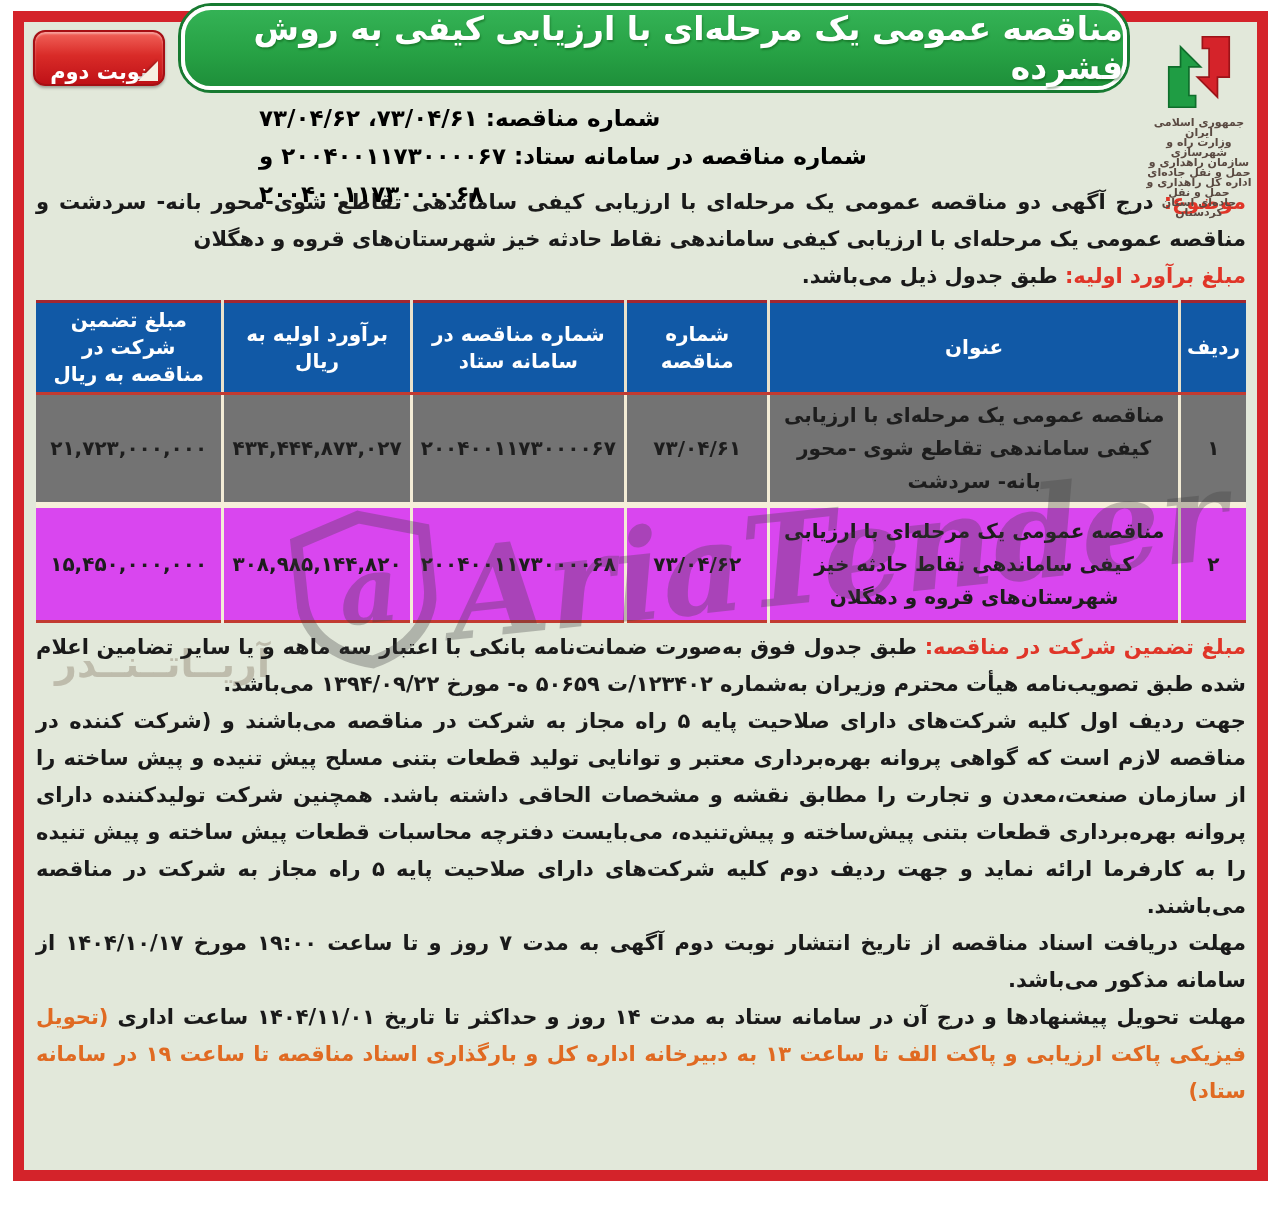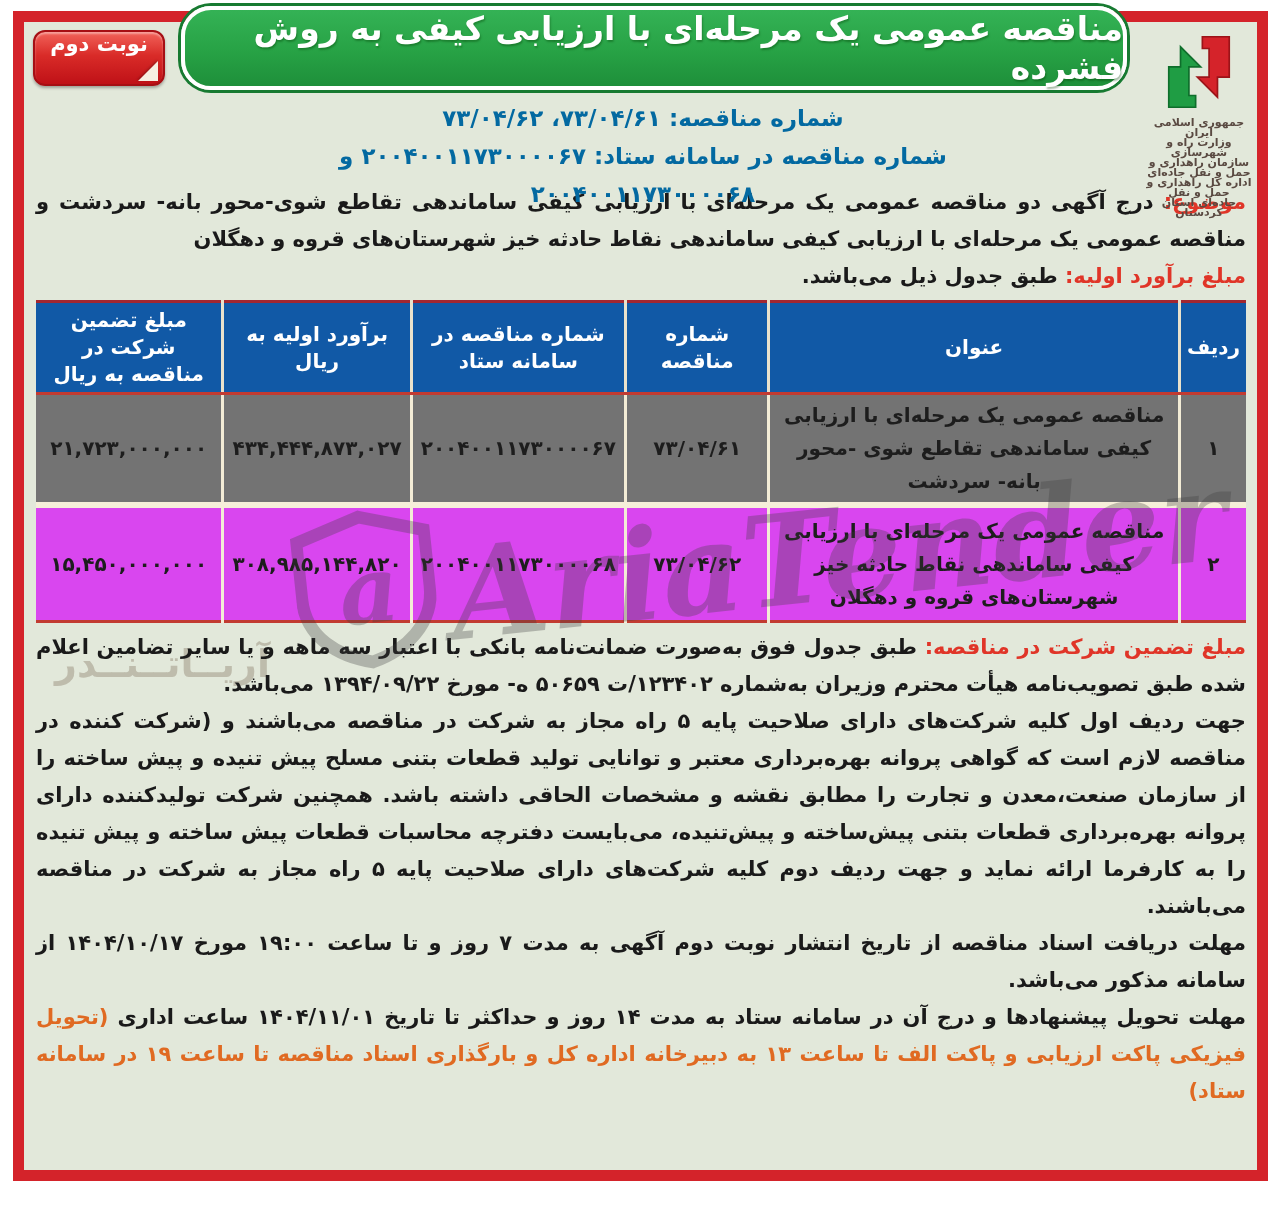--- a/index.html
+++ b/index.html
@@ -17,35 +17,35 @@
     background:linear-gradient(180deg,#34b255 0%,#27a245 55%,#1e8f3a 100%);
     border:4px solid #ffffff;box-shadow:0 0 0 3px #177a31;border-radius:30px;
     display:flex;align-items:center;justify-content:center;
     color:#ffffff;font-size:33px;font-weight:bold;direction:rtl;box-sizing:border-box;
     text-shadow:1px 2px 2px rgba(0,60,0,.35);
   }
   .badge{
     position:absolute;left:33px;top:30px;width:132px;height:56px;z-index:4;
     background:linear-gradient(180deg,#f2635a 0%,#d92b28 45%,#bf1117 100%);
     border:2px solid #a60f14;border-radius:12px;box-sizing:border-box;
-    display:flex;align-items:flex-start;justify-content:center;
+    display:flex;align-items:flex-end;justify-content:center;
     color:#fff;font-size:21px;font-weight:bold;direction:rtl;
     box-shadow:0 2px 3px rgba(0,0,0,.3), inset 0 2px 2px rgba(255,255,255,.4);
   }
   .badge::after{
     content:"";position:absolute;right:5px;bottom:3px;width:0;height:0;
     border-left:20px solid transparent;border-bottom:20px solid #f6efe2;
     filter:drop-shadow(-1px -1px 1px rgba(0,0,0,.25));
   }
   .logo{position:absolute;left:1143px;top:30px;width:112px;z-index:4;text-align:center;}
   .logo svg{display:block;margin:0 auto;}
   .logo-lines{margin-top:4px;direction:rtl;color:#5a4a42;font-size:11px;line-height:10px;font-weight:bold;}
   .tender-nums{
-    position:absolute;left:238px;top:99px;width:810px;z-index:4;text-align:center;
-    direction:rtl;font-weight:bold;color:#0369a1;font-size:23px;line-height:38px;
+    position:absolute;left:259px;top:99px;width:810px;z-index:4;text-align:left;
+    direction:rtl;font-weight:bold;color:#000000;font-size:23px;line-height:38px;
   }
   
   .content{
     position:absolute;left:36px;top:184px;width:1210px;z-index:1;direction:rtl;
   }
   .content p{
     margin:0;font-size:21px;font-weight:bold;line-height:37px;
     text-align:justify;color:#1a1a1a;
   }
   .kw{color:#e03528;}

